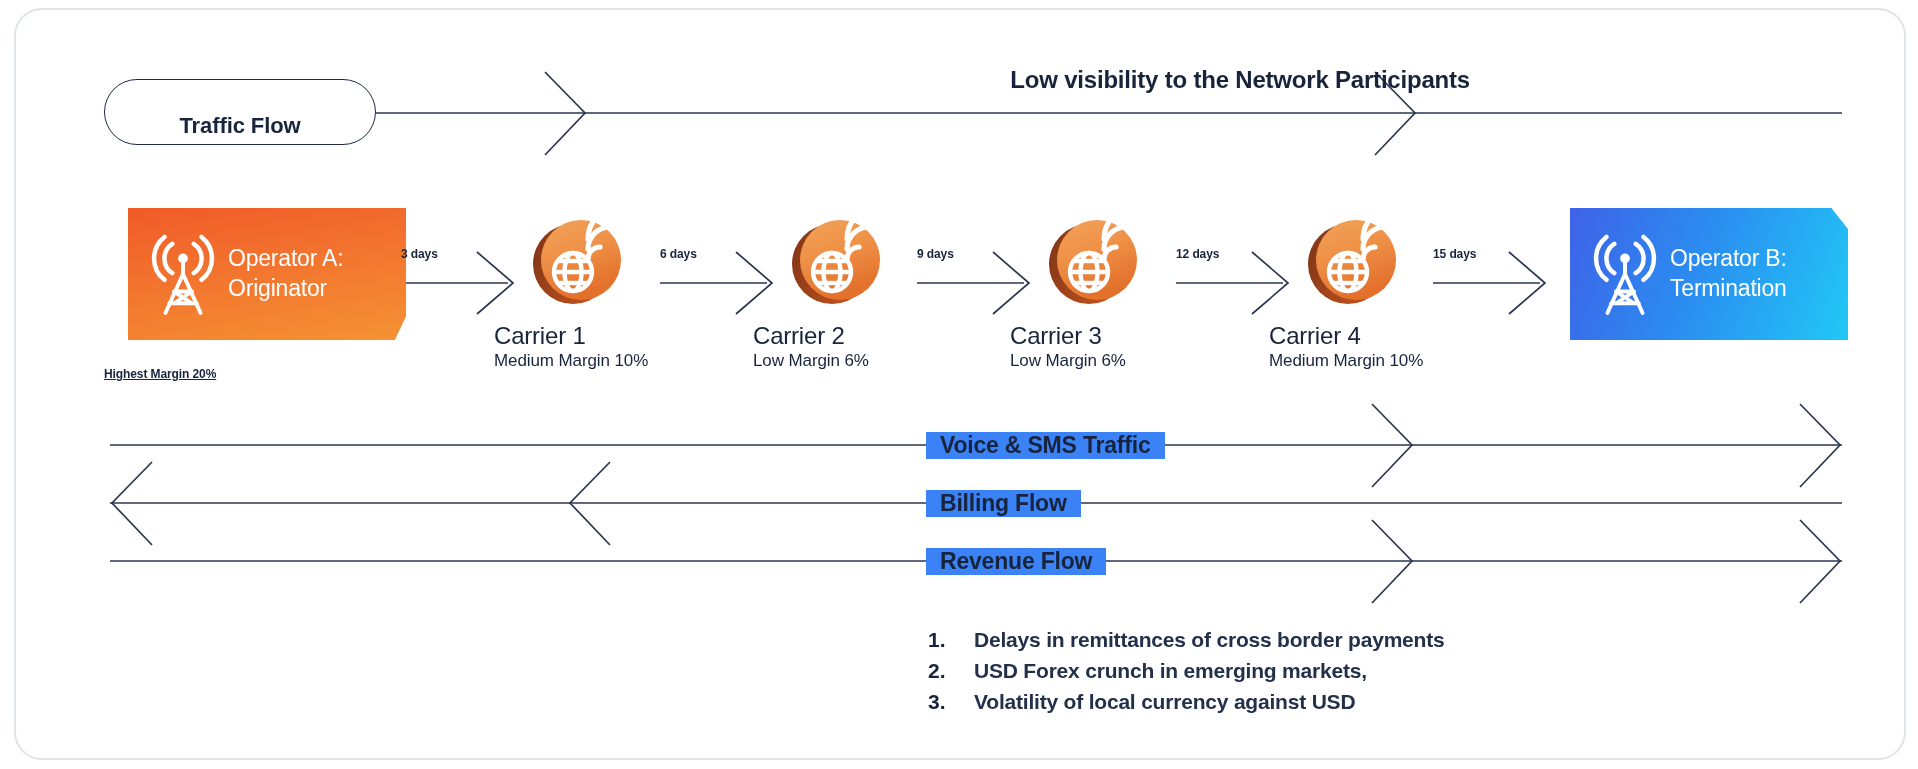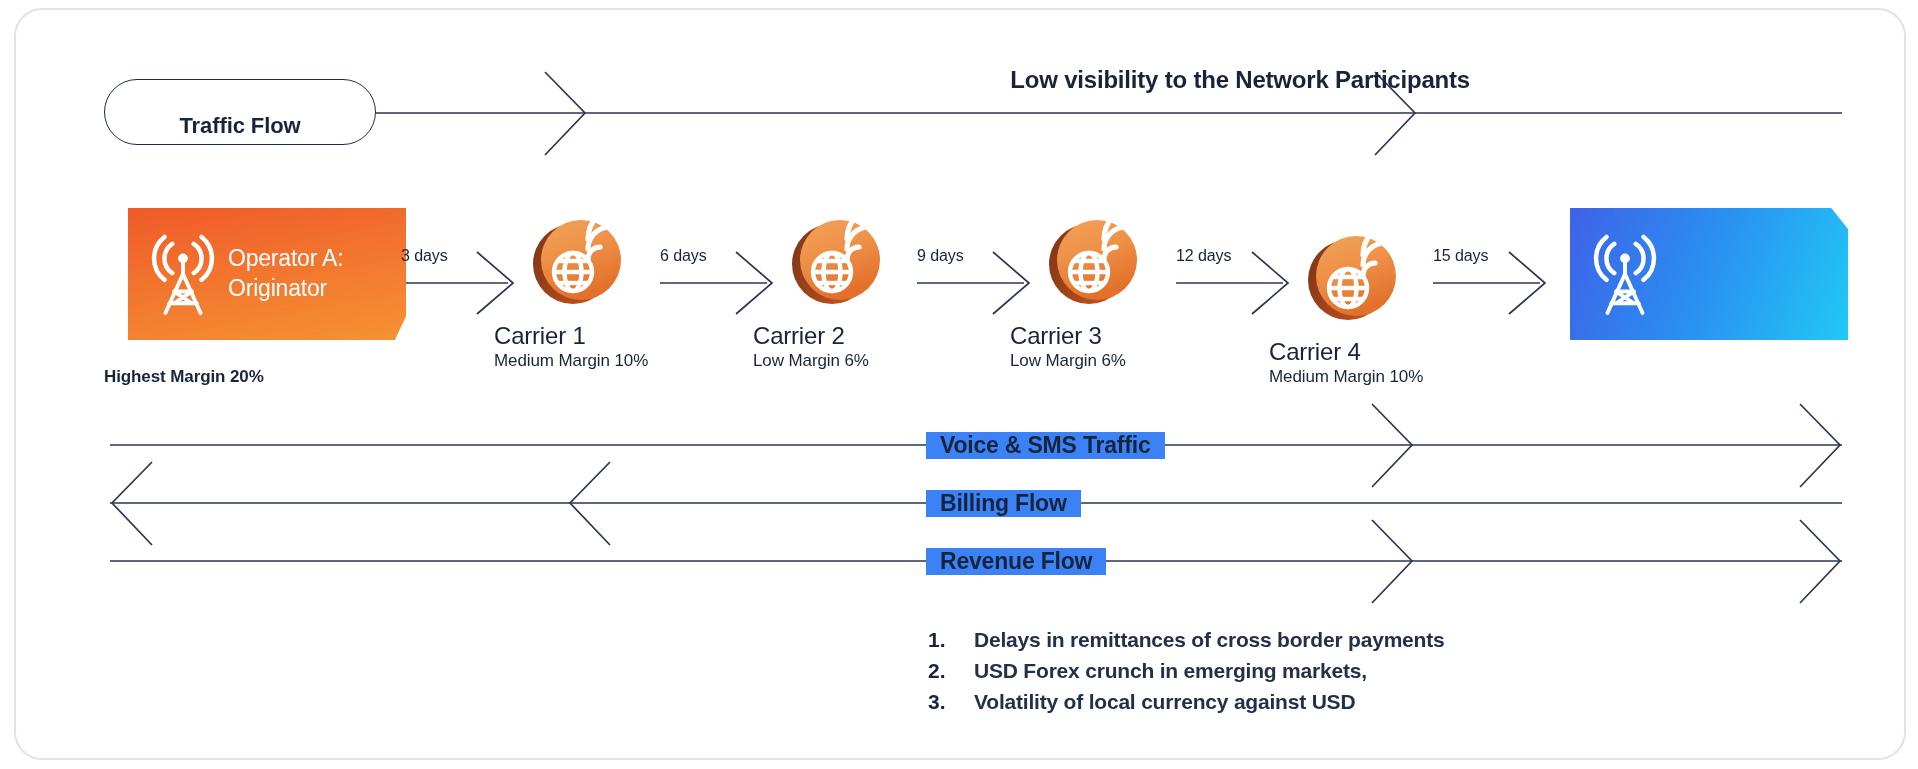--- a/index.html
+++ b/index.html
@@ -80,40 +80,41 @@
   }
   .op-icon { width: 78px; height: 86px; flex: 0 0 78px; margin-right: 6px; }
   .op-text {
     font-size: 23px; font-weight: 400; line-height: 1.30;
     letter-spacing: -0.2px;
   }
 
   
   .caption {
     position: absolute;
-    font-size: 17px; font-weight: 700; color: #17243c;
+    font-size: 12px; font-weight: 700; color: #17243c;
     letter-spacing: -0.1px;
+    text-decoration: underline;
   }
 
   
   .carrier { position: absolute; width: 170px; }
   .carrier .disc-wrap { height: 108px; display:flex; align-items:center; justify-content:center; }
   .carrier .c-name {
     font-size: 24px; font-weight: 400; color: #17243c;
     margin-top: 6px; letter-spacing: -0.2px;
   }
   .carrier .c-margin {
     font-size: 17px; font-weight: 400; color: #17243c;
     margin-top: 1px; letter-spacing: -0.1px;
   }
 
   
   .days {
     position: absolute;
-    font-size: 16px; font-weight: 400; color: #17243c;
+    font-size: 12px; font-weight: 700; color: #17243c;
     letter-spacing: -0.1px; white-space: nowrap;
   }
 
   
   .flow-label {
     position: absolute;
     font-size: 23px; font-weight: 700; color: #17243c;
     background: #3b82f6; padding: 0 14px;
     letter-spacing: -0.2px; white-space: nowrap;
   }
@@ -233,20 +234,24 @@
       <g fill="none" stroke="#ffffff" stroke-width="4" stroke-linecap="round">
         <path d="M40 32 L40 44"></path>
         <path d="M40 44 L22 84"></path>
         <path d="M40 44 L58 84"></path>
         <path d="M31 62 L49 62"></path>
         <path d="M26 74 L54 74"></path>
         <path d="M31 62 L49 74"></path>
         <path d="M49 62 L31 74"></path>
       </g>
     </svg>
+    <div class="op-text">
+      <div>Operator B:</div>
+      <div>Termination</div>
+    </div>
   </div>
 
   <div class="carrier" style="left:494px; top:208px;">
     <div class="disc-wrap">
       <svg width="104" height="104" viewBox="0 0 104 104" xmlns="http://www.w3.org/2000/svg">
         <ellipse cx="46" cy="54" rx="40" ry="40" fill="url(#discShadow)"></ellipse>
         <circle cx="54" cy="50" r="40" fill="url(#discG)"></circle>
         <g fill="none" stroke="#ffffff" stroke-width="5.2" stroke-linecap="round">
           <path d="M61 49 A12 12 0 0 1 73 37"></path>
           <path d="M61 39 A22 22 0 0 1 83 17"></path>
@@ -304,21 +309,21 @@
           <line x1="27" y1="62" x2="65" y2="62"></line>
           <line x1="31" y1="51" x2="61" y2="51"></line>
           <line x1="31" y1="73" x2="61" y2="73"></line>
         </g>
       </svg>
     </div>
     <div class="c-name">Carrier 3</div>
     <div class="c-margin">Low Margin 6%</div>
   </div>
 
-  <div class="carrier" style="left:1269px; top:224px;">
+  <div class="carrier" style="left:1269px; top:208px;">
     <div class="disc-wrap">
       <svg width="104" height="104" viewBox="0 0 104 104" xmlns="http://www.w3.org/2000/svg">
         <ellipse cx="46" cy="54" rx="40" ry="40" fill="url(#discShadow)"></ellipse>
         <circle cx="54" cy="50" r="40" fill="url(#discG)"></circle>
         <g fill="none" stroke="#ffffff" stroke-width="5.2" stroke-linecap="round">
           <path d="M61 49 A12 12 0 0 1 73 37"></path>
           <path d="M61 39 A22 22 0 0 1 83 17"></path>
           <path d="M61 29 A32 32 0 0 1 93 -3"></path>
         </g>
         <g fill="none" stroke="#ffffff" stroke-width="4.4">

